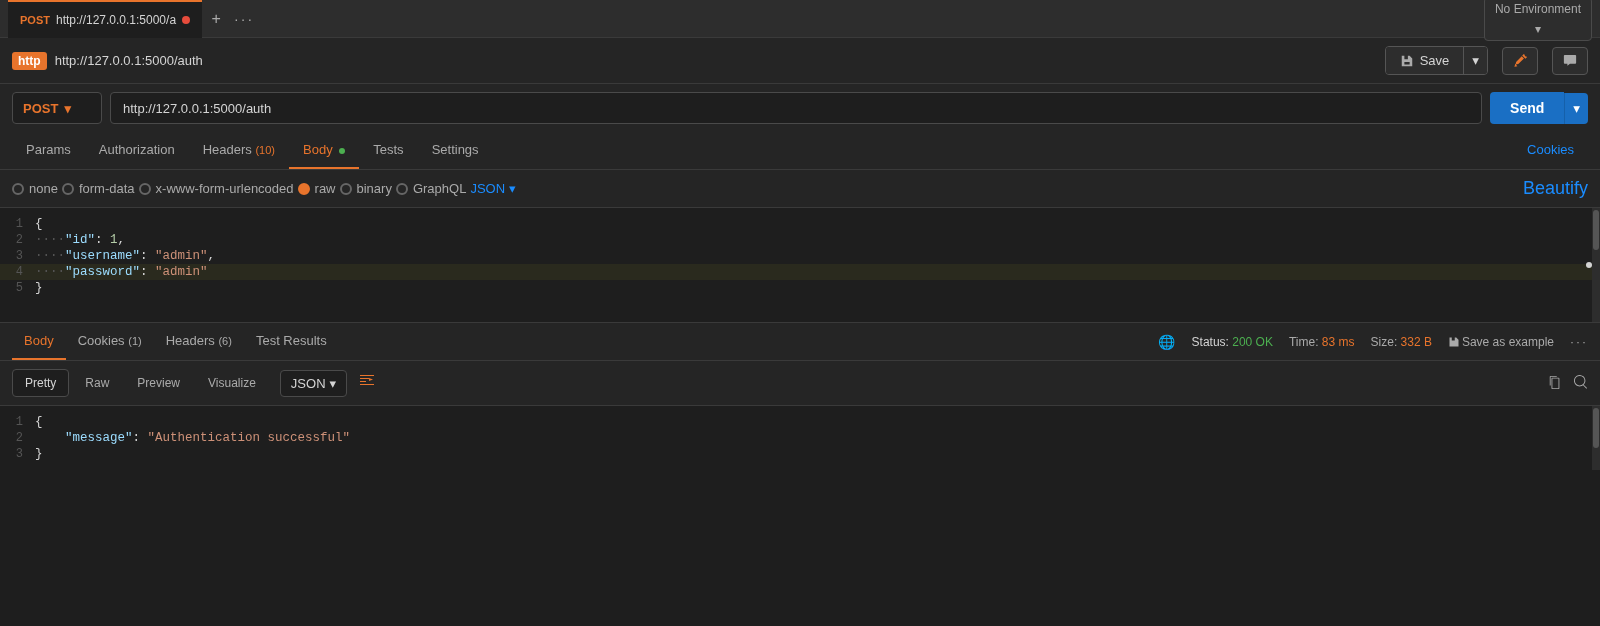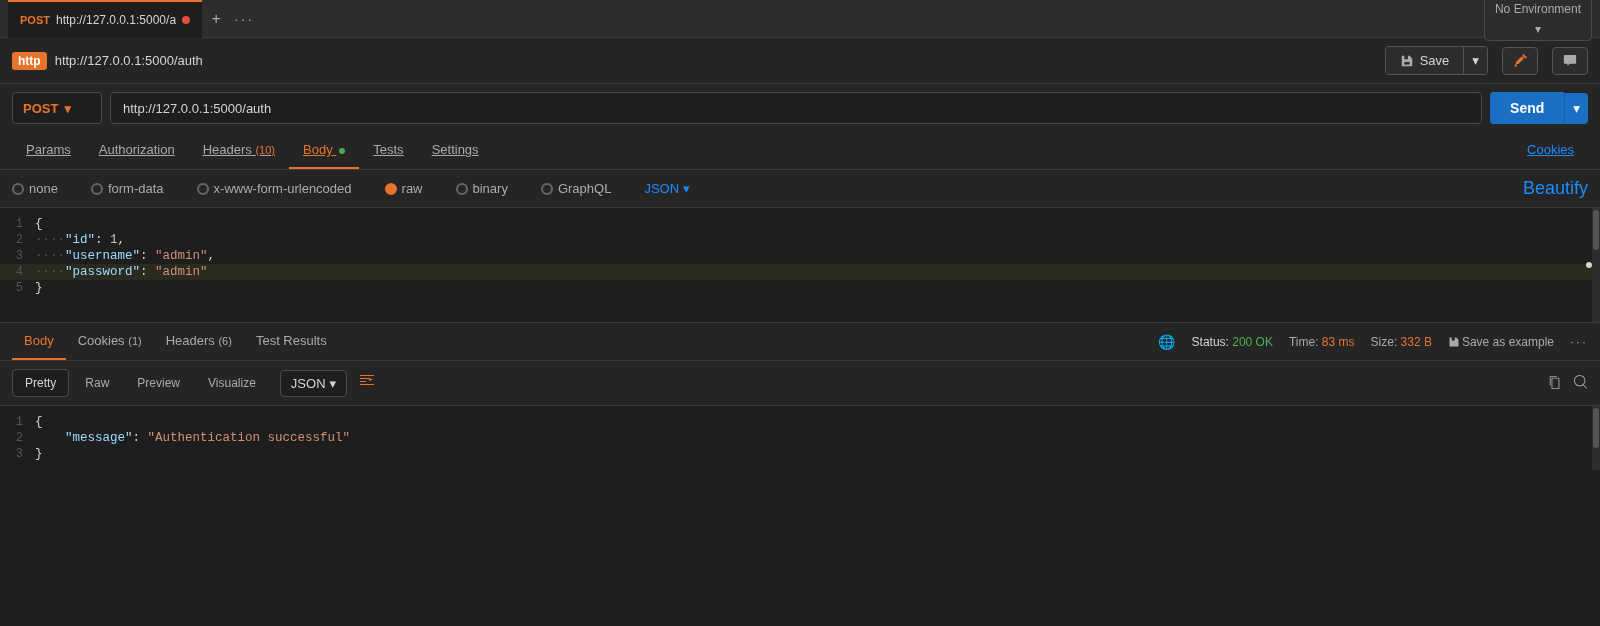--- a/index.html
+++ b/index.html
@@ -204,21 +204,20 @@
       border-bottom: 1px solid #3a3a3a;
       background: #252525;
       padding: 0 12px;
     }
     .tab-nav-item {
       padding: 10px 14px;
       color: #aaa;
       cursor: pointer;
       font-size: 13px;
       border-bottom: 2px solid transparent;
-      text-decoration: underline;
     }
     .tab-nav-item.active {
       color: #e8742c;
       border-bottom: 2px solid #e8742c;
     }
     .tab-nav-item.cookies-link {
       margin-left: auto;
       color: #1a8cff;
     }
     .tab-nav-badge {
@@ -233,21 +232,21 @@
       background: #4caf50;
       margin-left: 3px;
       vertical-align: middle;
     }
 
     
     .body-type-bar {
       display: flex;
       align-items: center;
       padding: 8px 12px;
-      gap: 33px;
+      gap: 4px;
       background: #252525;
       border-bottom: 1px solid #3a3a3a;
     }
     .radio-item {
       display: flex;
       align-items: center;
       gap: 5px;
       cursor: pointer;
       color: #aaa;
       font-size: 13px;

